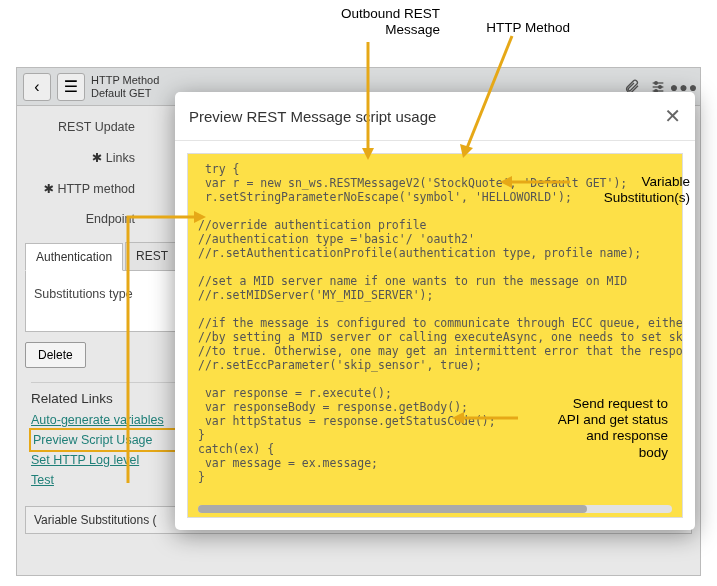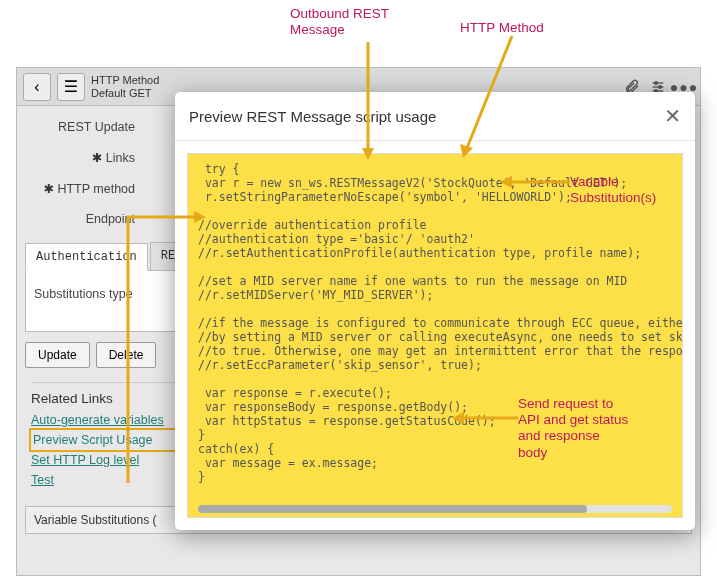--- a/index.html
+++ b/index.html
@@ -38,21 +38,21 @@
   }
   .hdr-title { display: flex; flex-direction: column; font-size: 11px; color: #333; line-height: 1.1; }
   .hdr-spacer { flex: 1; }
   .hdr-icon { width: 20px; height: 20px; display:flex; align-items:center; justify-content:center; color:#555; }
   .form-area { padding: 14px 8px; font-size: 12.5px; color: #333; }
   .form-row, .form-row-compact { display:flex; align-items:center; gap:10px; margin-bottom: 16px; }
   .form-row-compact { margin-bottom: 10px; }
   .form-label { width: 110px; text-align: right; color:#444; }
   .req { color:#333; }
   .tabs { display:flex; border-bottom:1px solid #bbb; margin-top: 4px; }
-  .tab { padding: 6px 10px; font-size:12px; border:1px solid #bbb; border-bottom:none; background:#e3e3e3; margin-right:2px;font-family:Liberation Mono, monospace; }
+  .tab { padding: 6px 10px; font-size:12px; border:1px solid #bbb; border-bottom:none; background:#e3e3e3; margin-right:2px; }
   .tab.active { background:#fff; border-bottom:1px solid #fff; position:relative; top:1px; }
   .tab-pane { background:#fff; border:1px solid #bbb; border-top:none; padding:16px 8px 20px; }
   .btn { border:1px solid #999; background:#f4f4f4; padding:5px 12px; font-size:12px; border-radius:2px; }
   .btn-row { display:flex; gap:6px; margin-top:10px; }
   .rel-links { margin-top:10px; padding:4px 6px; }
   .rel-links-title { font-size:13.5px; font-weight:400; color:#333; margin-bottom:4px; border-top:1px solid #ccc; padding-top:8px;}
   .rel-link { display:block; color:#1f7f78; font-size:12.5px; text-decoration:underline; line-height:1.6; cursor:pointer; }
   .rel-link.hl { outline:2px solid #e6a817; outline-offset:0; text-decoration:none; padding:0 2px; }
   .var-sub-bar { margin-top:12px; border:1px solid #bbb; background:#eee; padding:6px 8px; font-size:12px; }
 
@@ -84,21 +84,21 @@
     position:relative;
   }
   .hscroll {
     position:absolute;
     left:10px; right:10px; bottom:4px;
     height:8px; background:#e2e2e2; border-radius:4px;
   }
   .hscroll-thumb { position:absolute; left:0; width:82%; height:8px; background:#aaa; border-radius:4px; }
 
   
-  .annot { position:absolute; font-size:13.5px; color:#be185d; z-index:30; text-align:left; line-height:1.2; }
+  .annot { position:absolute; font-size:13.5px; color:#000000; z-index:30; text-align:right; line-height:1.2; }
   .arrow { position:absolute; z-index:25; }
   .arrow svg { overflow:visible; }
 
 </style>
 </head>
 <body>
 
 <div class="annot" style="left:290px; top:6px; width:150px;">Outbound REST<br>Message</div>
 <div class="annot" style="left:460px; top:20px; width:110px;">HTTP Method</div>
 <div class="annot" style="left:570px; top:174px; width:120px;">Variable<br>Substitution(s)</div>
@@ -186,21 +186,20 @@
       <div class="tab active">Authentication</div>
       <div class="tab">REST</div>
     </div>
     <div class="tab-pane">
       <div class="form-row-compact">
         <div class="form-label" style="width:auto;">Substitutions type</div>
       </div>
     </div>
 
     <div class="btn-row">
-      <button class="btn">Update</button>
       <button class="btn">Delete</button>
     </div>
 
     <div class="rel-links">
       <div class="rel-links-title">Related Links</div>
       <a class="rel-link">Auto-generate variables</a>
       <a class="rel-link hl">Preview Script Usage</a>
       <a class="rel-link">Set HTTP Log level</a>
       <a class="rel-link">Test</a>
     </div>

